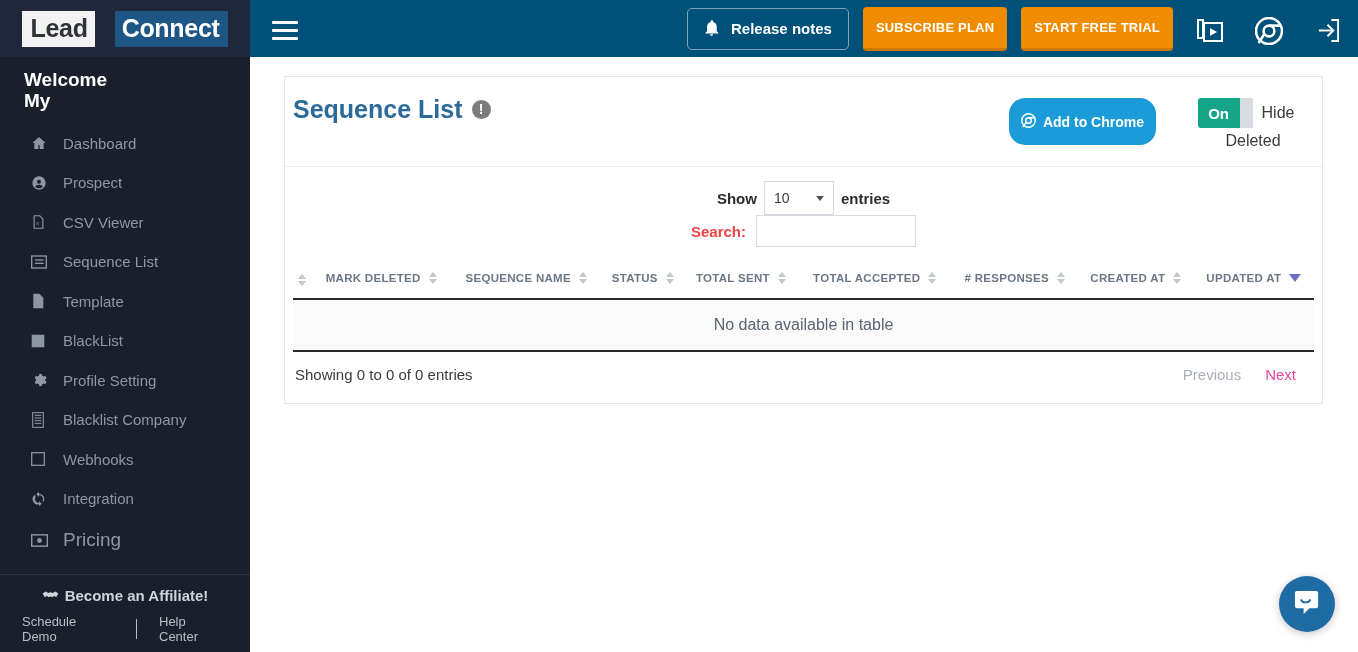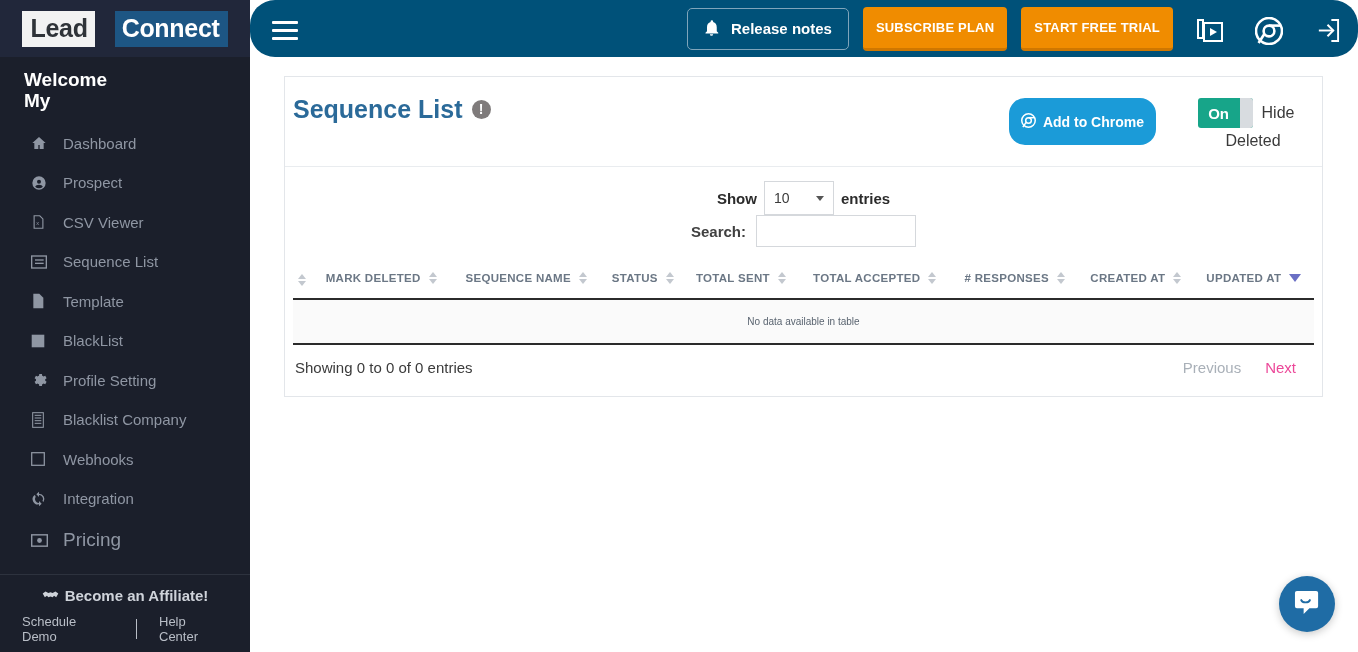--- a/index.html
+++ b/index.html
@@ -66,21 +66,20 @@
   }
   .footer-links a { color: #b9bec7; text-decoration: none; cursor: pointer; padding: 0 22px; }
   .footer-sep { width: 1px; height: 20px; background: #b9bec7; }
 
   
   .content-col { flex: 1 1 auto; display: flex; flex-direction: column; min-width: 0; }
   .topbar {
     height: 57px; background: #005179;
     display: flex; align-items: center; position: relative;
     padding: 4px 18px 0 22px;
-    border-radius: 25px;
   }
   .hamburger {
     width: 26px; display: flex; flex-direction: column; gap: 5px; cursor: pointer;
   }
   .hamburger i { display: block; height: 3px; background: #ffffff; border-radius: 1px; }
 
   .topbar-center {
     position: absolute; left: 437px; top: 0; height: 57px;
     display: flex; align-items: center; gap: 14px;
   }
@@ -160,21 +159,21 @@
     border: 1px solid #d5d8dc; background: #ffffff;
     display: flex; align-items: center; padding-left: 9px;
     font-size: 14px; color: #3b3b3b; font-weight: normal; cursor: pointer;
   }
   .select-box .caret {
     position: absolute; right: 9px; top: 14px;
     width: 0; height: 0; border-left: 4px solid transparent;
     border-right: 4px solid transparent; border-top: 5px solid #555;
   }
   .search-wrap { display: flex; align-items: center; gap: 10px; }
-  .search-label { font-size: 15px; color: #404040; font-weight: bold; }
+  .search-label { font-size: 15px; color: #ef4444; font-weight: bold; }
   .search-input {
     width: 160px; height: 32px; border: 1px solid #d5d8dc;
     background: #ffffff; outline: none; padding: 0 8px;
     font-family: "Liberation Sans", sans-serif; font-size: 14px;
   }
 
   table { width: 100%; border-collapse: collapse; margin-top: 10px; }
   thead th {
     border-bottom: 2px solid #2b2b2b;
     color: #6b7785; font-size: 11.5px; font-weight: bold;
@@ -188,21 +187,21 @@
     width: 0; height: 0; display: block;
     border-left: 4px solid transparent; border-right: 4px solid transparent;
   }
   .sort-ico i.up { border-bottom: 5px solid #c3c8cf; }
   .sort-ico i.down { border-top: 5px solid #c3c8cf; }
   .sort-ico.active-desc i.down {
     border-left: 6px solid transparent; border-right: 6px solid transparent;
     border-top: 8px solid #6a6fc4;
   }
   tbody td {
-    text-align: center; color: #5a6470; font-size: 10px;
+    text-align: center; color: #5a6470; font-size: 16px;
     padding: 16px 4px; border-bottom: 2px solid #2b2b2b;
     background: #fafafa;
   }
   .table-footer {
     display: flex; align-items: center; justify-content: space-between;
     padding: 14px 2px 10px 2px;
   }
   .info-text { color: #3b3b3b; font-size: 15px; }
   .pager { display: flex; align-items: center; gap: 24px; padding-right: 16px; }
   .pager a { font-size: 15px; text-decoration: none; cursor: pointer; }

